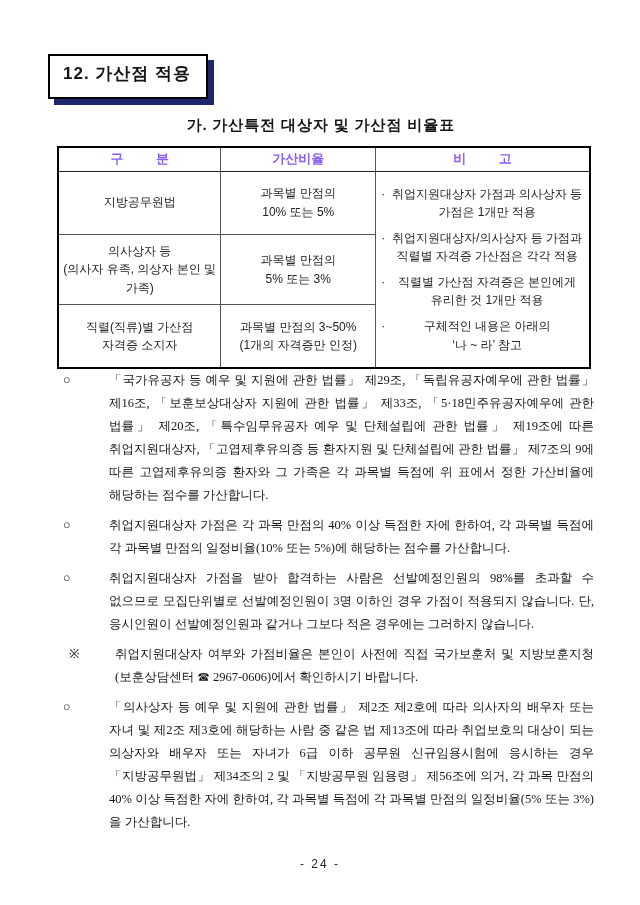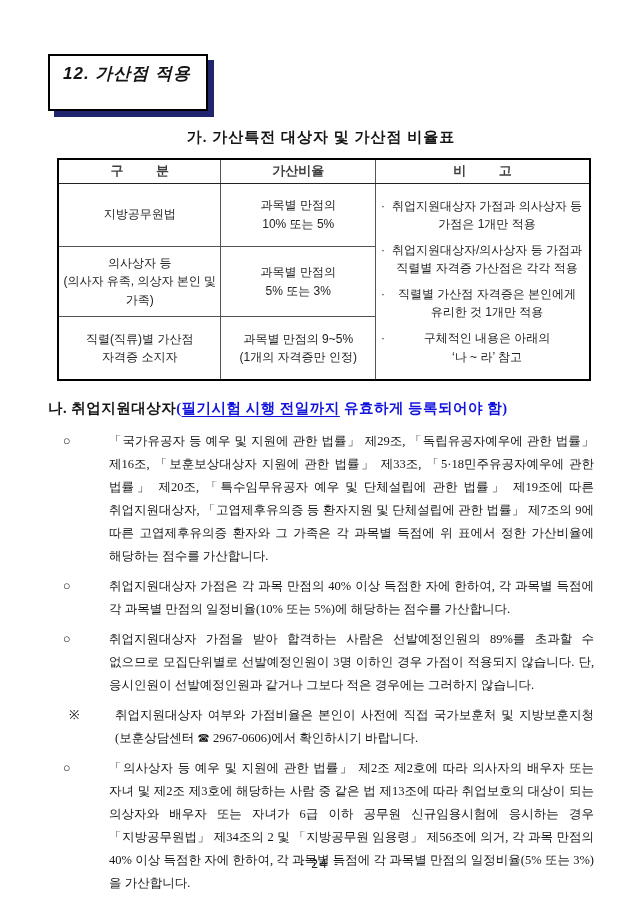--- a/index.html
+++ b/index.html
@@ -17,23 +17,23 @@
   .page{
     position:absolute;inset:0;
     padding:54px 46px 0 48px;
   }
   
   .title-box{
     display:inline-block;
     border:2px solid #000;
     background:#fff;
     box-shadow:6px 6px 0 0 var(--shadow-navy);
-    padding:6px 15px 24px 13px;
+    padding:6px 15px 12px 13px;
     font-family:"Liberation Sans","DejaVu Sans",sans-serif;
-    font-weight:bold;font-size:17px;letter-spacing:1px;font-style:italic;
+    font-weight:bold;font-size:17px;letter-spacing:1px;
   }
   
   .sub-heading{
     margin-top:17px;
     font-size:15px;font-weight:bold;letter-spacing:1px;
     font-family:"Liberation Serif","DejaVu Serif",serif;
     text-align:center;
   }
   
   table.bonus{
@@ -42,21 +42,21 @@
     font-family:"Liberation Sans","DejaVu Sans",sans-serif;
     font-size:12px;color:#222;
     border:2px solid #000;
   }
   table.bonus th,table.bonus td{
     border:1px solid #555;
     text-align:center;vertical-align:middle;
     line-height:1.55;
   }
   table.bonus th{
-    font-size:13px;font-weight:bold;color:#404040;
+    font-size:13px;font-weight:bold;color:#8b5cf6;
     height:24px;border-bottom:1.5px solid #222;
   }
   .w-cat{width:170px;}
   .w-ratio{width:163px;}
   .w-note{width:225px;}
   tr.r1 td{height:58px;}
   tr.r2 td{height:64px;}
   tr.r3 td{height:58px;}
   td.note-cell{
     text-align:left;vertical-align:middle;
@@ -141,42 +141,39 @@
       </tr>
       <tr class="r2">
         <td class="prew">의사상자 등
 (의사자 유족, 의상자 본인 및 가족)</td>
         <td class="prew">과목별 만점의
 5% 또는 3%</td>
       </tr>
       <tr class="r3">
         <td class="prew">직렬(직류)별 가산점
 자격증 소지자</td>
-        <td class="prew">과목별 만점의 9~5%
+        <td class="prew">과목별 만점의 3~50%
 (1개의 자격증만 인정)</td>
       </tr>
     </tbody>
   </table>
 
   
-  <div class="sect-heading">
-    <span>나. 취업지원대상자</span><span class="blue"><span>(</span><span class="ul">필기시험 시행 전일까지</span><span> 유효하게 등록되어야 함)</span></span>
-  </div>
 
   <div class="bullet">
     <span class="marker">○</span>
     <span class="btxt">「국가유공자 등 예우 및 지원에 관한 법률」 제29조, 「독립유공자예우에 관한 법률」 제16조, 「보훈보상대상자 지원에 관한 법률」 제33조, 「5·18민주유공자예우에 관한 법률」 제20조, 「특수임무유공자 예우 및 단체설립에 관한 법률」 제19조에 따른 취업지원대상자, 「고엽제후유의증 등 환자지원 및 단체설립에 관한 법률」 제7조의 9에 따른 고엽제후유의증 환자와 그 가족은 각 과목별 득점에 위 표에서 정한 가산비율에 해당하는 점수를 가산합니다.</span>
   </div>
   <div class="bullet">
     <span class="marker">○</span>
     <span class="btxt">취업지원대상자 가점은 각 과목 만점의 40% 이상 득점한 자에 한하여, 각 과목별 득점에 각 과목별 만점의 일정비율(10% 또는 5%)에 해당하는 점수를 가산합니다.</span>
   </div>
   <div class="bullet">
     <span class="marker">○</span>
-    <span class="btxt">취업지원대상자 가점을 받아 합격하는 사람은 선발예정인원의 89%를 초과할 수 없으므로 모집단위별로 선발예정인원이 3명 이하인 경우 가점이 적용되지 않습니다. 단, 응시인원이 선발예정인원과 같거나 그보다 적은 경우에는 그러하지 않습니다.</span>
+    <span class="btxt">취업지원대상자 가점을 받아 합격하는 사람은 선발예정인원의 98%를 초과할 수 없으므로 모집단위별로 선발예정인원이 3명 이하인 경우 가점이 적용되지 않습니다. 단, 응시인원이 선발예정인원과 같거나 그보다 적은 경우에는 그러하지 않습니다.</span>
   </div>
   <div class="bullet ref-note">
     <span class="marker">※</span>
     <span class="btxt">취업지원대상자 여부와 가점비율은 본인이 사전에 직접 국가보훈처 및 지방보훈지청 (보훈상담센터 ☎ 2967-0606)에서 확인하시기 바랍니다.</span>
   </div>
 
   
 
   <div class="bullet">
     <span class="marker">○</span>

